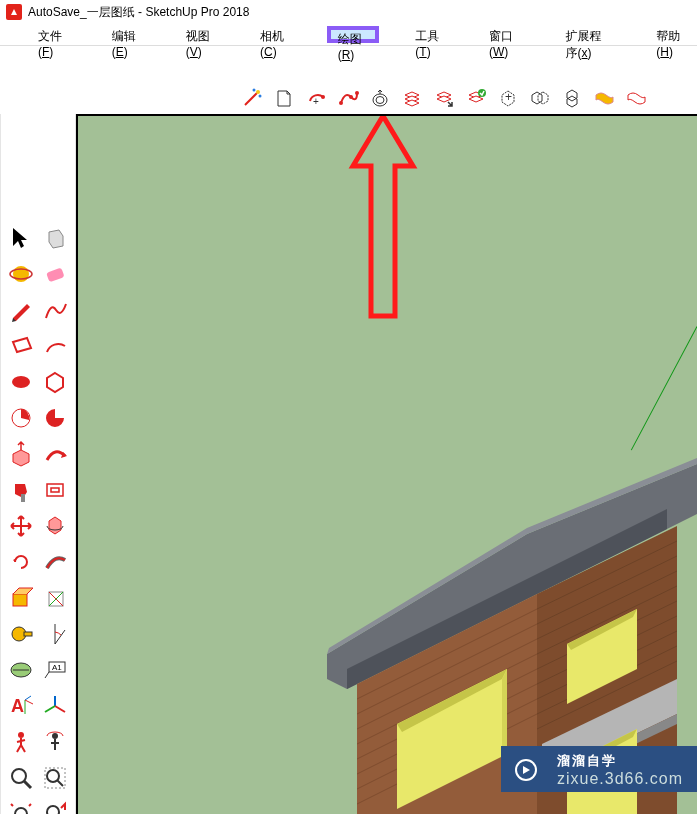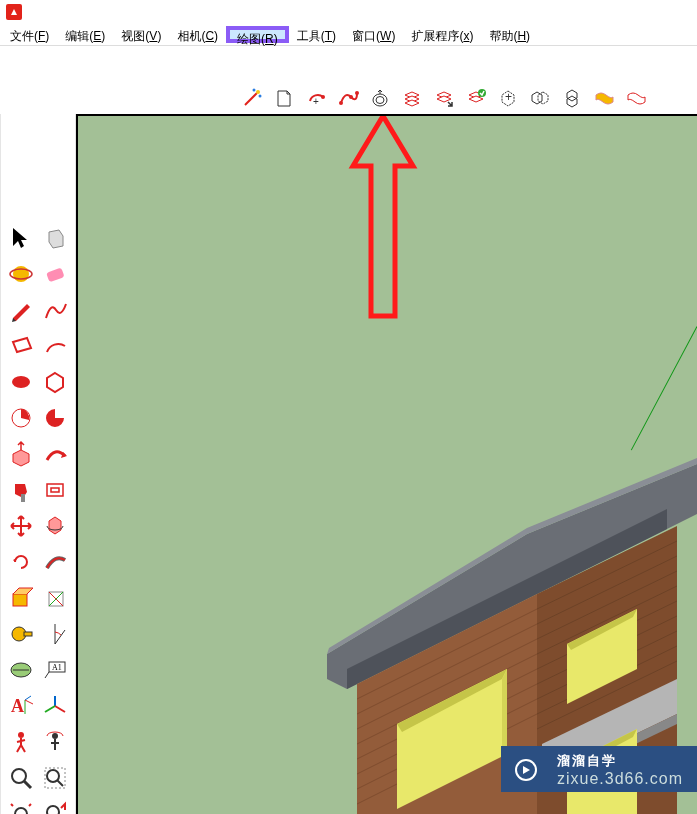--- a/index.html
+++ b/index.html
@@ -37,20 +37,21 @@
     .menu-bar {
       display: flex;
       padding: 2px 2px;
       background: #fff;
       height: 22px;
       border-bottom: 1px solid #ddd;
     }
     .menu-item {
       padding: 2px 8px;
       cursor: pointer;
+      margin-left: 28px;
     }
     .menu-item u { text-decoration: underline; }
     .menu-item.highlighted {
       background: #cce8ff;
       border: 4px solid #8b5cf6;
       padding: 1px 7px;
     }
     .blank-bar {
       height: 36px;
       background: #fff;
@@ -77,21 +78,20 @@
       height: calc(814px - 24px - 22px - 36px - 32px);
     }
     .left-toolbar {
       width: 76px;
       background: #fff;
       display: flex;
       flex-direction: column;
       padding-top: 106px;
       border-right: 1px solid #e5e5e5;
       border-left: 1px solid #e5e5e5;
-      font-family: Liberation Serif, serif;
     }
     .tool-row {
       display: flex;
       gap: 2px;
       padding: 2px 4px;
     }
     .tool-btn {
       width: 32px;
       height: 32px;
       display: flex;
@@ -157,20 +157,21 @@
   </style>
 </head>
 <body>
 
 <div class="title-bar">
   <div class="app-icon">
     <svg width="10" height="10" viewBox="0 0 10 10">
         <path d="M2 8 L5 2 L8 8 Z" fill="#fff"></path>
       </svg>
   </div>
+  <span>AutoSave_一层图纸 - SketchUp Pro 2018</span>
 </div>
 
 <div class="menu-bar" id="menu-bar">
     <div class="menu-item">文件(<u>F</u>)</div>
     <div class="menu-item">编辑(<u>E</u>)</div>
     <div class="menu-item">视图(<u>V</u>)</div>
     <div class="menu-item">相机(<u>C</u>)</div>
     <div class="menu-item highlighted">绘图(<u>R</u>)</div>
     <div class="menu-item">工具(<u>T</u>)</div>
     <div class="menu-item">窗口(<u>W</u>)</div>

